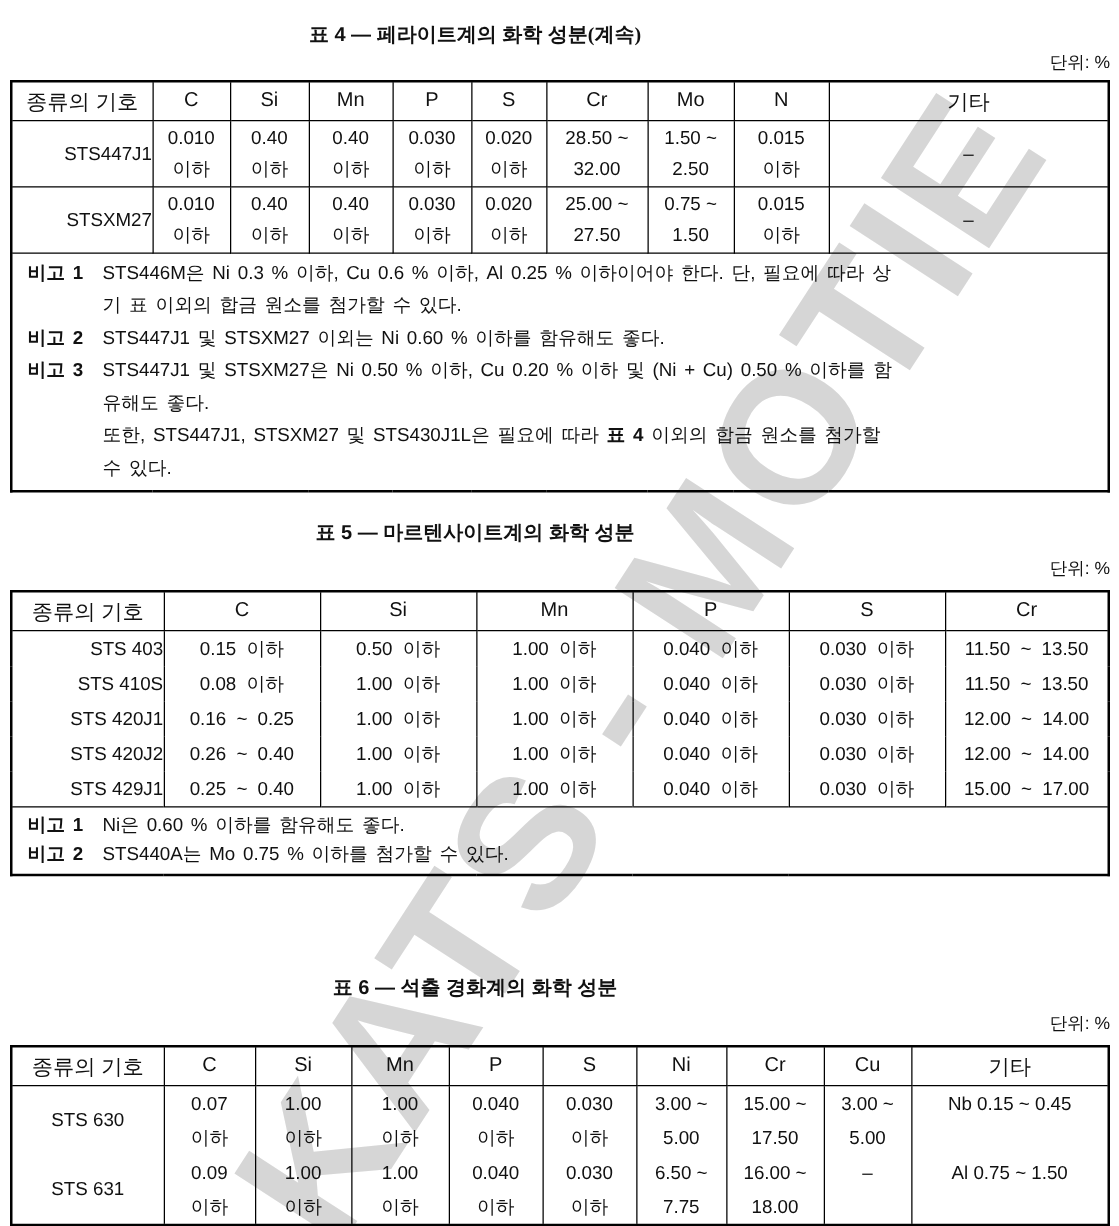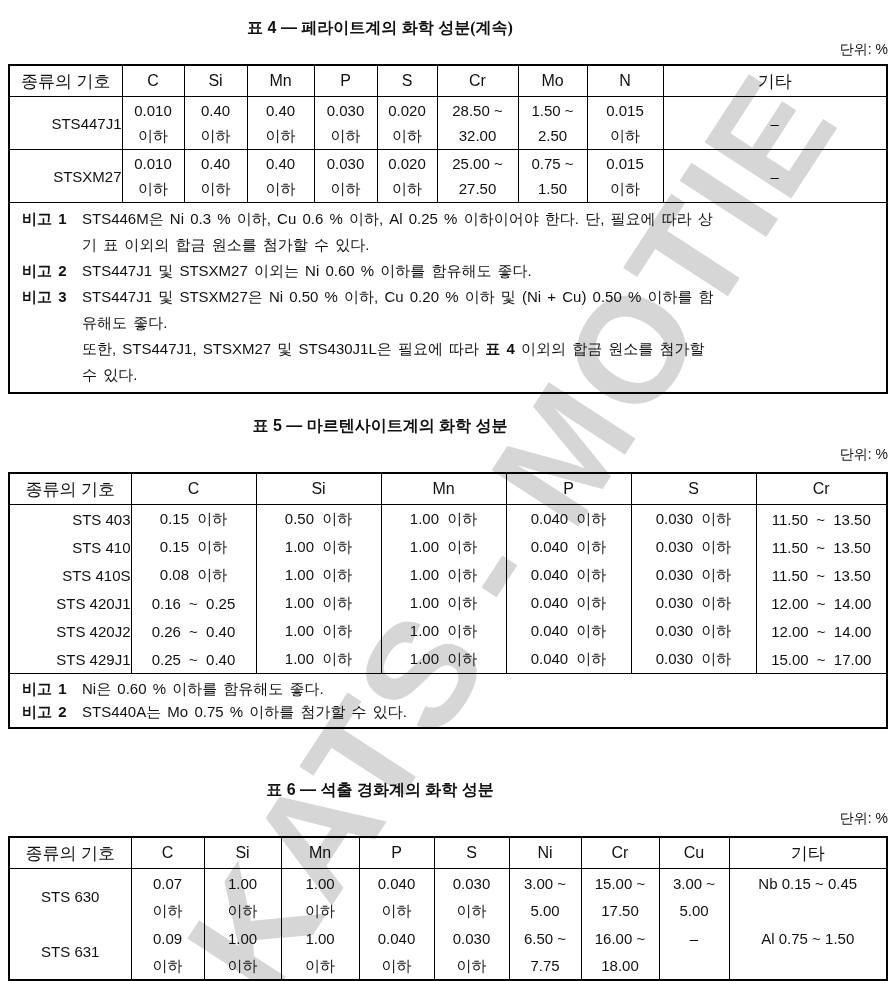--- a/index.html
+++ b/index.html
@@ -185,29 +185,20 @@
     <tr class="data">
       <td class="grade">STS 403</td>
       <td>0.15 이하</td>
       <td>0.50 이하</td>
       <td>1.00 이하</td>
       <td>0.040 이하</td>
       <td>0.030 이하</td>
       <td>11.50 ~ 13.50</td>
     </tr>
     <tr class="data">
-      <td class="grade">STS 410</td>
-      <td>0.15 이하</td>
-      <td>1.00 이하</td>
-      <td>1.00 이하</td>
-      <td>0.040 이하</td>
-      <td>0.030 이하</td>
-      <td>11.50 ~ 13.50</td>
-    </tr>
-    <tr class="data">
       <td class="grade">STS 410S</td>
       <td>0.08 이하</td>
       <td>1.00 이하</td>
       <td>1.00 이하</td>
       <td>0.040 이하</td>
       <td>0.030 이하</td>
       <td>11.50 ~ 13.50</td>
     </tr>
     <tr class="data">
       <td class="grade">STS 420J1</td>

